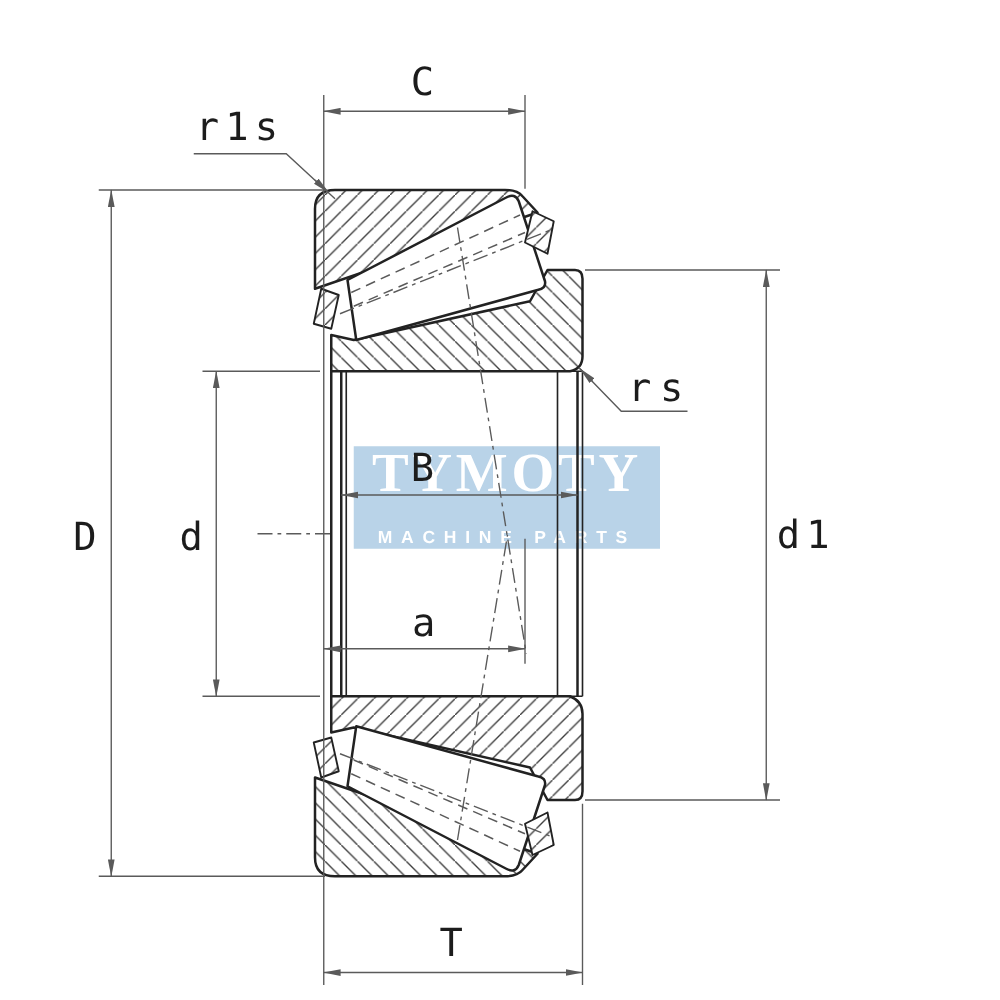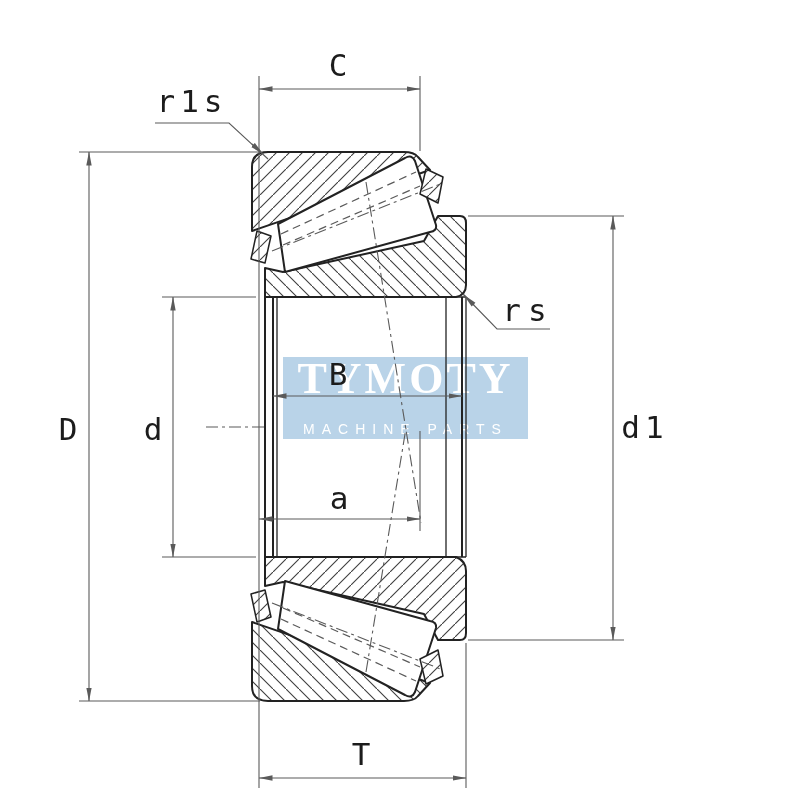--- a/index.html
+++ b/index.html
@@ -13,21 +13,21 @@
   .watermark{
     position:absolute;left:283px;top:357px;width:245px;height:82px;
     background:var(--watermark-band);display:flex;flex-direction:column;
     align-items:center;justify-content:center;z-index:1;
   }
   .wm-big{
     font-family:Liberation Serif, serif;font-weight:700;font-size:44px;
     line-height:1;letter-spacing:3px;color:var(--watermark-text);margin-top:-3px;
   }
   .wm-small{
-    font-family:"Liberation Sans",sans-serif;font-weight:400;font-size:14px;
+    font-family:"Liberation Sans",sans-serif;font-weight:700;font-size:14px;
     letter-spacing:7px;color:var(--watermark-text);margin-top:20px;white-space:nowrap;
   }
   svg.drawing{position:absolute;left:0;top:0;z-index:2;}
   .part{stroke:var(--line);stroke-width:2;stroke-linejoin:round;}
   .part-thin{stroke:var(--line);stroke-width:1.5;stroke-linejoin:round;}
   .edge{stroke:var(--line);stroke-width:2;fill:none;}
   .edge-thin{stroke:var(--line);stroke-width:1.3;fill:none;}
   .dim{stroke:var(--dim-line);stroke-width:1.1;fill:none;}
   .dashline{stroke:var(--dim-line);stroke-width:1.2;fill:none;stroke-dasharray:8 5;}
   .dashdot{stroke:var(--dim-line);stroke-width:1.1;fill:none;stroke-dasharray:12 4 3 4;}

